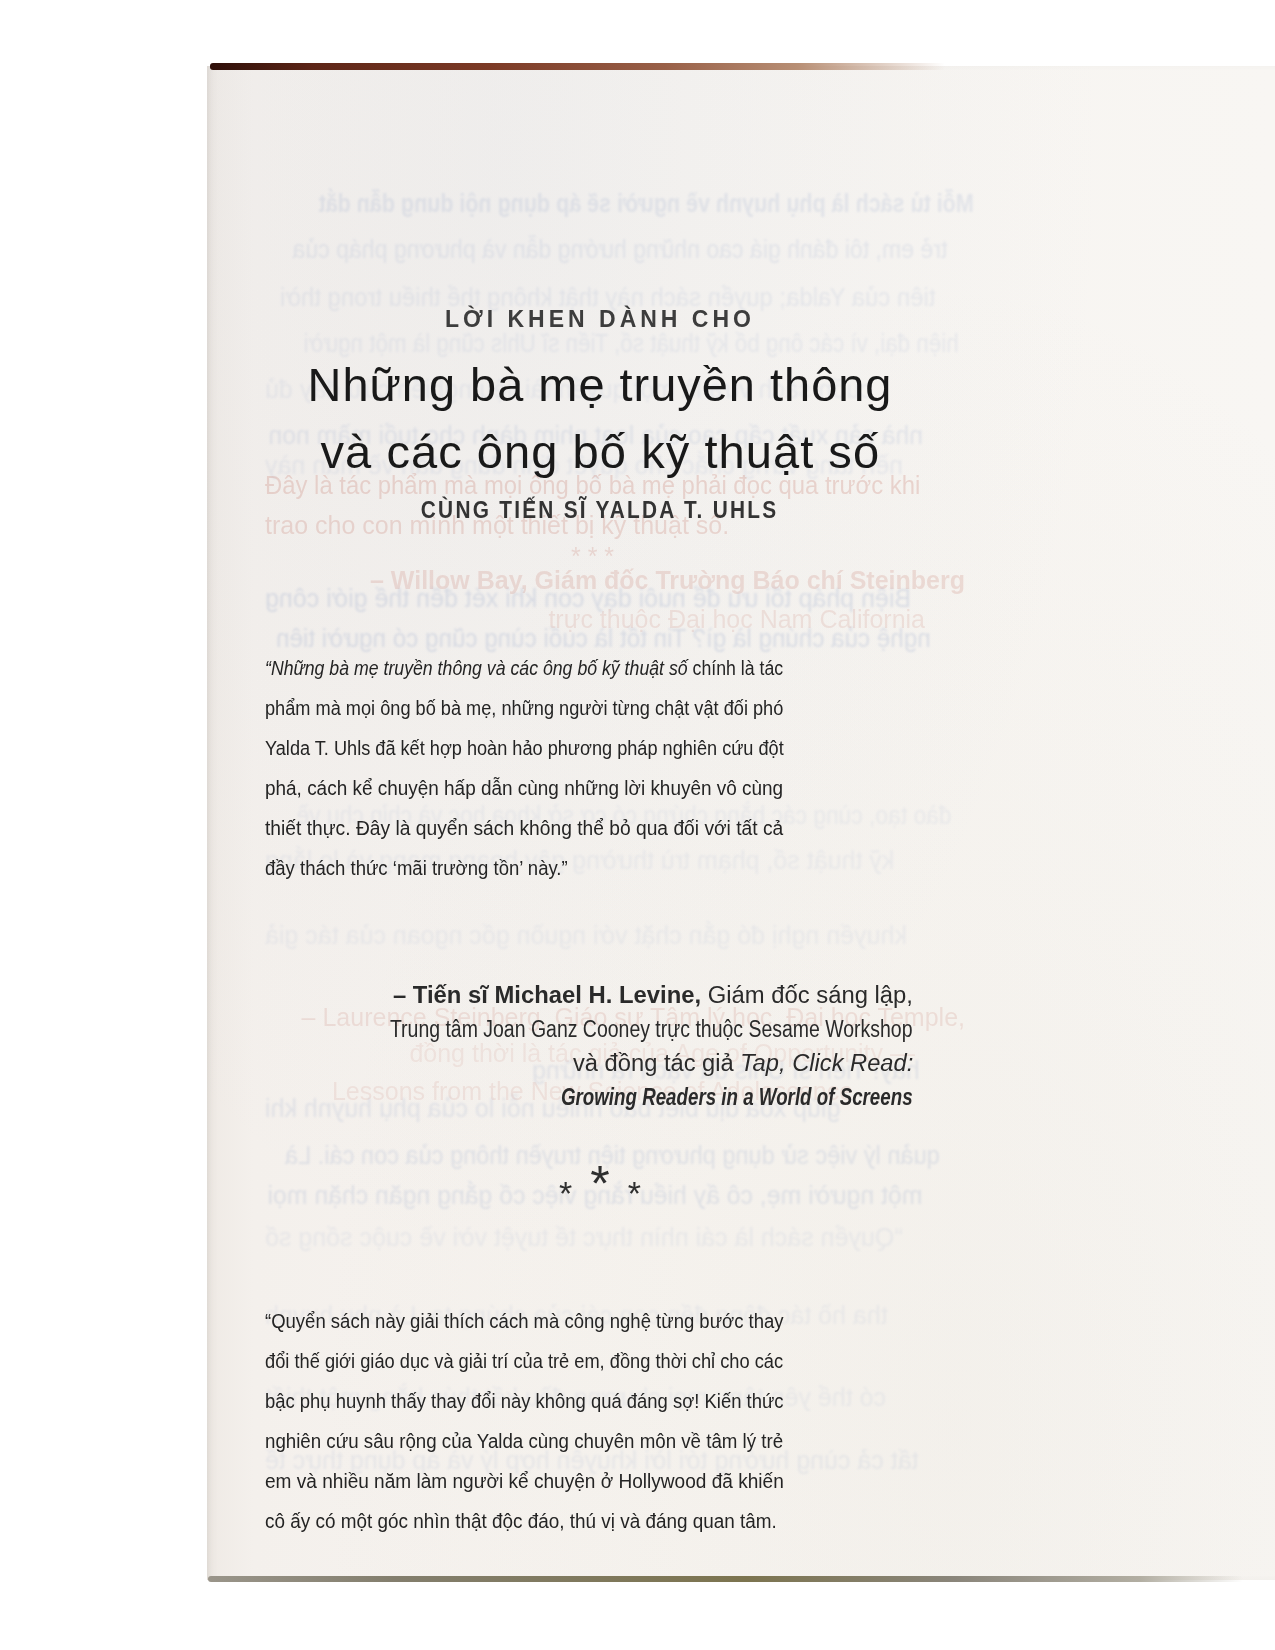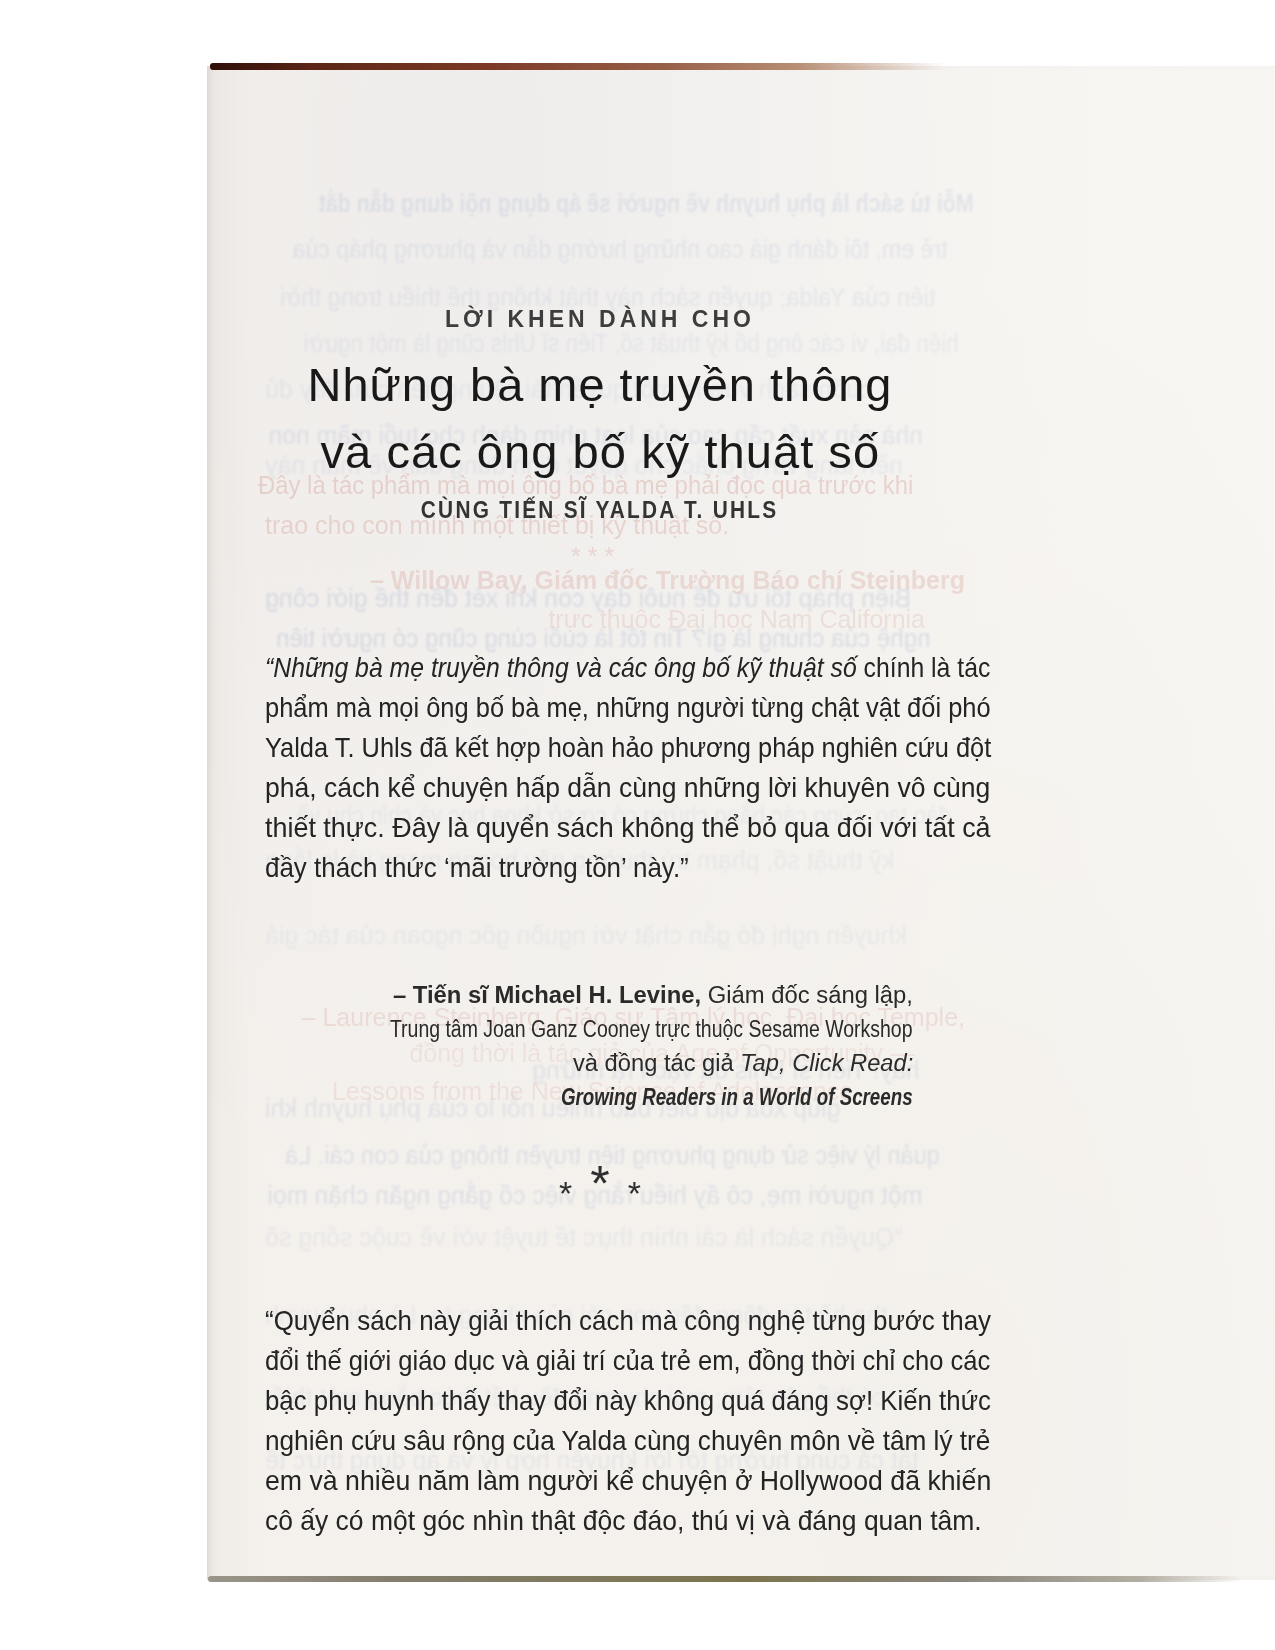--- a/index.html
+++ b/index.html
@@ -35,21 +35,21 @@
   .o-c{transform-origin:center center;}
   .o-r{transform-origin:right center;}
   .fitline{display:inline-block;white-space:nowrap;}
   .col{position:absolute;left:265px;width:648px;}
   .tcol{position:absolute;left:270px;width:660px;text-align:center;font-weight:bold;}
   .header-label{top:306px;letter-spacing:4px;font-size:23px;color:#3d3d3d;}
   .title-line{color:#191919;font-size:46px;font-weight:500;letter-spacing:1px;}
   .title-1{top:358px;}
   .title-2{top:425px;}
   .subtitle{top:497px;letter-spacing:2.5px;font-size:23px;color:#333333;}
-  .quote{font-size:28px;color:#242424;}
+  .quote{font-size:20px;color:#242424;}
   .q1{top:648px;}
   .q2{top:1270px;margin-top:31px;}
   .qline{height:40px;line-height:40px;overflow:visible;}
   .ital{font-style:italic;}
   .attrib{top:978px;text-align:right;font-size:23px;color:#2a2a2a;}
   .aline{height:34px;line-height:34px;}
   .bold{font-weight:bold;}
   .separator{position:absolute;left:270px;width:660px;top:1156px;height:56px;text-align:center;color:#2f2f2f;}
   .ast{display:inline-block;line-height:56px;}
   .ast-side{font-size:34px;position:relative;top:4px;margin:0 9px;}
@@ -63,21 +63,21 @@
 <div class="bottom-edge"></div>
 
 <div id="ghost-layer">
     <div class="ghost blue" style="top: 188px; left: 265px; width: 655px; opacity: 0.16;"><span class="fitline o-c gb" style="transform: scaleX(-0.85958);">Mỗi tủ sách là phụ huynh về người sẽ áp dụng nội dung dẫn dắt</span></div>
     <div class="ghost blue" style="top: 234px; left: 265px; width: 655px; opacity: 0.15;"><span class="fitline o-c" style="transform: scaleX(-0.922535);">trẻ em, tôi đánh giá cao những hướng dẫn và phương pháp của</span></div>
     <div class="ghost blue" style="top: 282px; left: 265px; width: 655px; opacity: 0.13;"><span class="fitline o-c" style="transform: scaleX(-0.956204);">tiên của Yalda; quyển sách này thật không thể thiếu trong thời</span></div>
     <div class="ghost blue" style="top: 328px; left: 265px; width: 655px; opacity: 0.12;"><span class="fitline o-c" style="transform: scaleX(-0.894809);">hiện đại, vì các ông bố kỹ thuật số, Tiến sĩ Uhls cũng là một người</span></div>
     <div class="ghost blue" style="top: 374px; left: 265px; width: 655px; opacity: 0.11;"><span class="fitline o-c" style="transform: scaleX(-1);">cuốn sách vừa là một quyển tài liệu nghiên cứu đầy đủ</span></div>
     <div class="ghost blue" style="top: 420px; left: 265px; width: 655px; opacity: 0.17;"><span class="fitline o-c" style="transform: scaleX(-0.989426);">nhà sản xuất cấp cao của loạt phim dành cho tuổi mầm non</span></div>
     <div class="ghost blue" style="top: 450px; left: 265px; width: 655px; opacity: 0.12;"><span class="fitline o-c" style="transform: scaleX(-1);">nền tảng vững chắc cho quyết định đúng đắn về màn này</span></div>
-    <div class="ghost pink" style="top: 470px; left: 258px; width: 655px; opacity: 0.32; text-decoration: underline;"><span class="fitline o-l" style="transform: scaleX(0.95481);">Đây là tác phẩm mà mọi ông bố bà mẹ phải đọc qua trước khi</span></div>
+    <div class="ghost pink" style="top: 470px; left: 265px; width: 655px; opacity: 0.32; text-decoration: underline;"><span class="fitline o-l" style="transform: scaleX(0.95481);">Đây là tác phẩm mà mọi ông bố bà mẹ phải đọc qua trước khi</span></div>
     <div class="ghost pink" style="top: 510px; left: 265px; width: 655px; opacity: 0.3;"><span class="fitline o-l">trao cho con mình một thiết bị kỹ thuật số.</span></div>
     <div class="ghost pink" style="top: 541px; left: 265px; width: 655px; text-align: center; opacity: 0.28;"><span class="fitline o-c">* * *</span></div>
     <div class="ghost pink" style="top: 565px; left: 265px; width: 700px; text-align: right; opacity: 0.26;"><span class="fitline o-r gb">– Willow Bay, Giám đốc Trường Báo chí Steinberg</span></div>
     <div class="ghost blue" style="top: 583px; left: 265px; width: 655px; opacity: 0.22;"><span class="fitline o-c" style="transform: scaleX(-1);">Biện pháp tối ưu để nuôi dạy con khi xét đến thế giới công</span></div>
     <div class="ghost pink" style="top: 604px; left: 265px; width: 660px; text-align: right; opacity: 0.2;"><span class="fitline o-r">trực thuộc Đại học Nam California</span></div>
     <div class="ghost blue" style="top: 623px; left: 265px; width: 655px; opacity: 0.22;"><span class="fitline o-c" style="transform: scaleX(-0.967504);">nghệ của chúng là gì? Tin tốt là cuối cùng cũng có người tiên</span></div>
     <div class="ghost blue" style="top: 800px; left: 265px; width: 655px; opacity: 0.1;"><span class="fitline o-c" style="transform: scaleX(-0.912256);">đào tạo, cùng các bằng chứng có cơ sở khoa học và chỉn chu về</span></div>
     <div class="ghost blue" style="top: 845px; left: 265px; width: 655px; opacity: 0.1;"><span class="fitline o-c" style="transform: scaleX(-1);">kỹ thuật số, phạm trù thường gây hoang mang và lo lắng</span></div>
     <div class="ghost blue" style="top: 920px; left: 265px; width: 655px; opacity: 0.1;"><span class="fitline o-c" style="transform: scaleX(-1);">khuyến nghị đó gắn chặt với nguồn gốc ngoan của tác giả</span></div>
     <div class="ghost pink" style="top: 1002px; left: 265px; width: 700px; text-align: right; opacity: 0.22;"><span class="fitline o-r">– Laurence Steinberg, Giáo sư Tâm lý học, Đại học Temple,</span></div>

